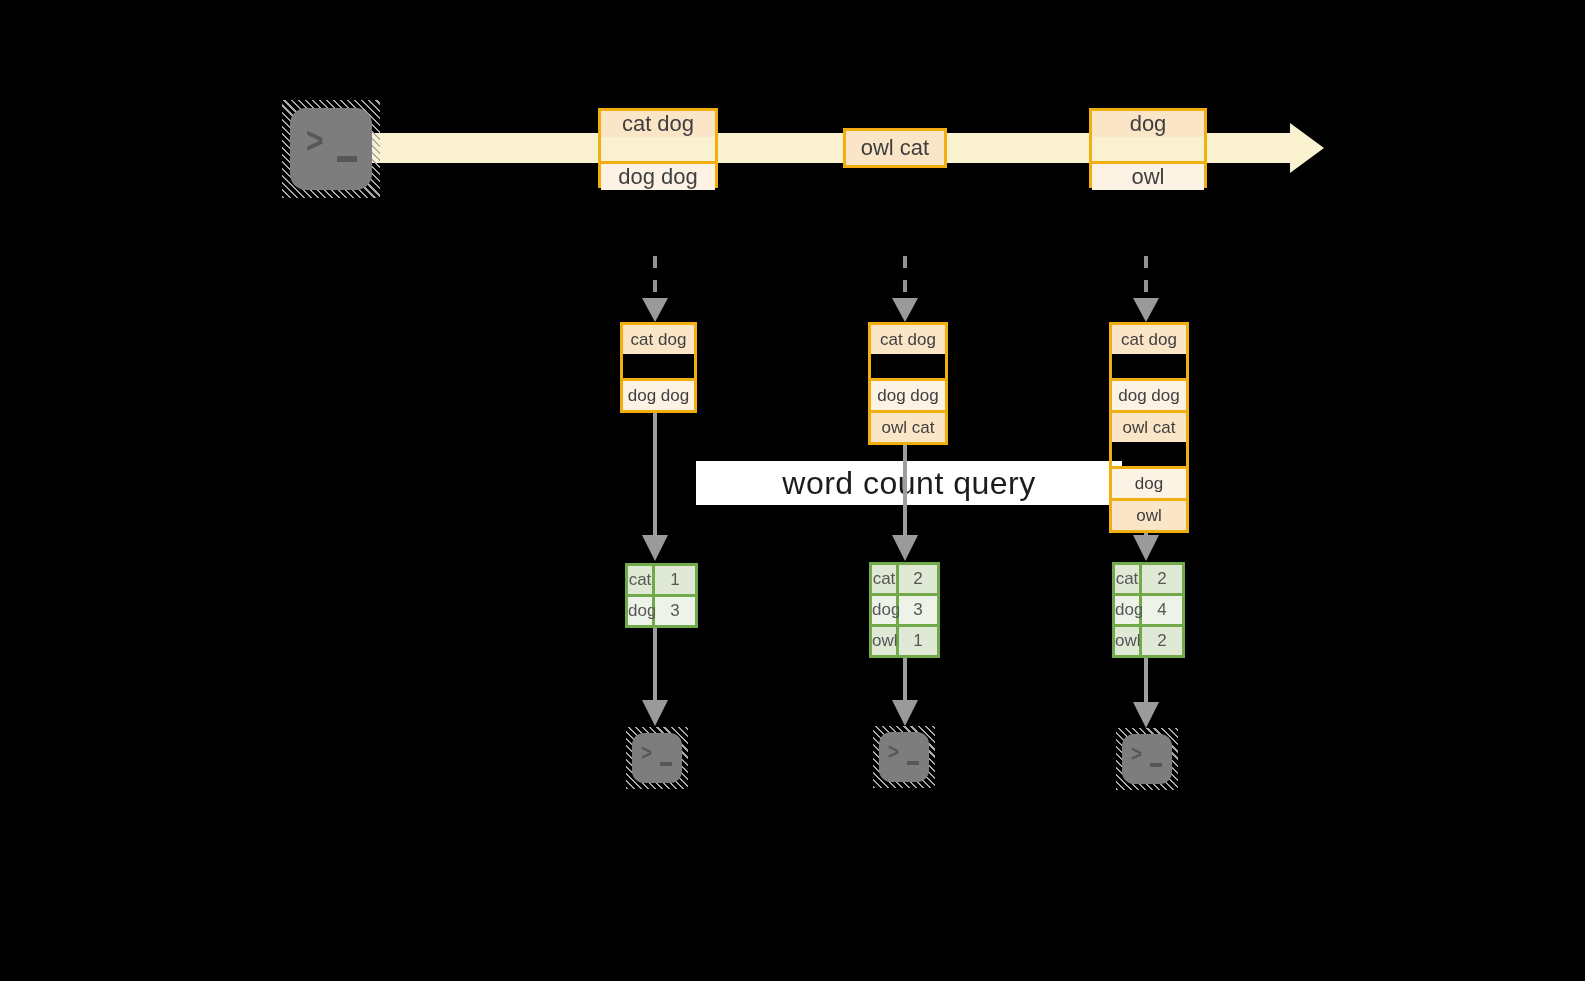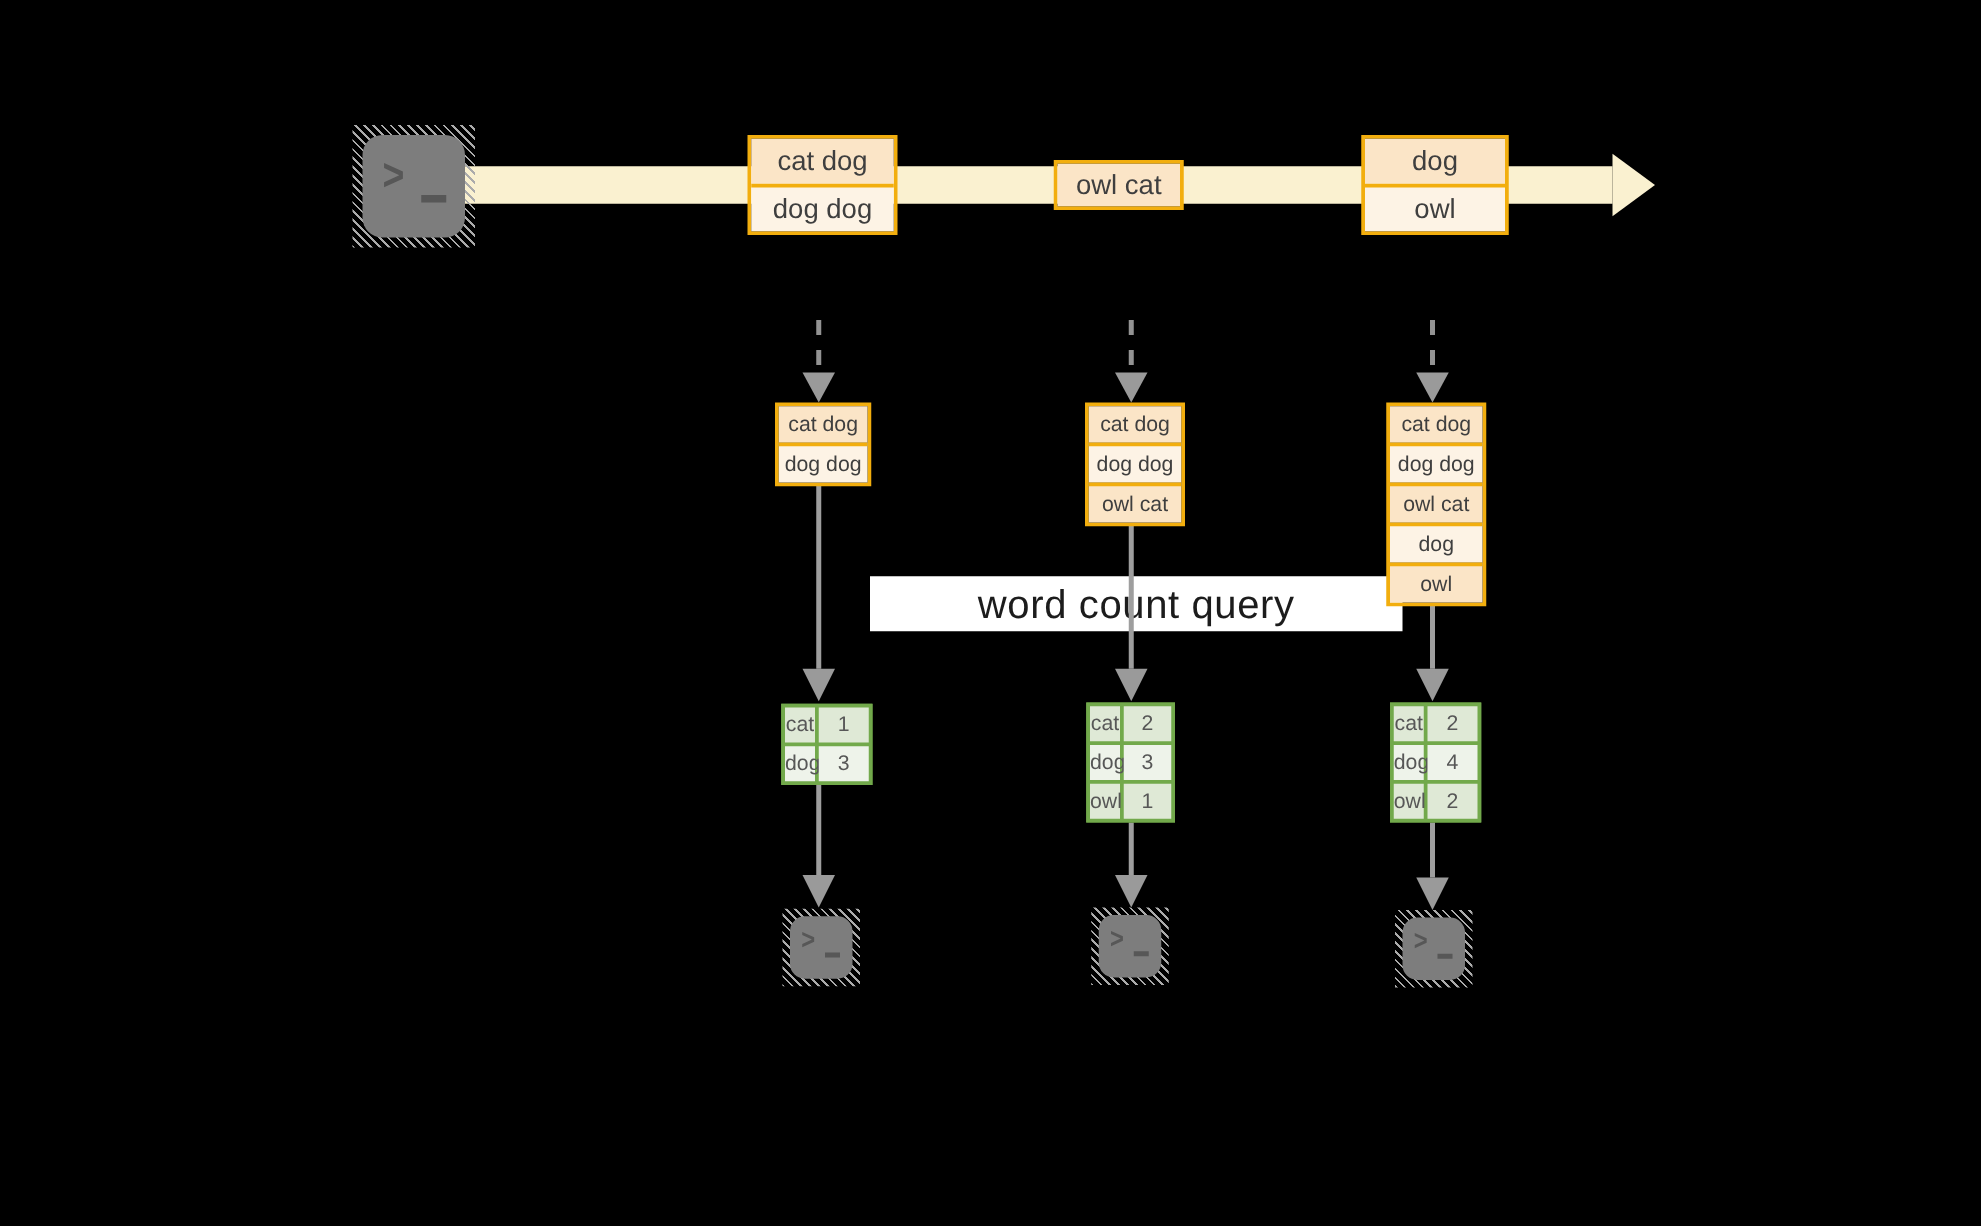--- a/index.html
+++ b/index.html
@@ -24,21 +24,21 @@
   .term-sm .prompt{left:9px;top:10px;font-size:19px;transform:scaleY(1.2);}
   .prompt-dash{position:absolute;background:#575757;}
   .term-lg .prompt-dash{left:47px;top:48px;width:20px;height:6px;}
   .term-sm .prompt-dash{left:28px;top:29px;width:12px;height:4px;}
 
   
   .ebox{z-index:1;border:3px solid #f2ae0e;box-sizing:border-box;display:flex;flex-direction:column;}
   .erow{flex:1;display:flex;align-items:center;justify-content:center;
         font-size:22px;color:#3f3f3f;}
   .erow + .erow{border-top:3px solid #f2ae0e;}
-  .fill-a{background:#fbe5c7;} .fill-b{background:#fdf3e5;}
+  .fill-a{background:#fbe5c7;} .fill-b{background:#fdf3e5;margin-top:24px;}
 
   
   .stack{z-index:3;border:3px solid #f2ae0e;box-sizing:content-box;}
   .srow{height:29px;line-height:29px;text-align:center;font-size:17px;color:#3f3f3f;}
   .srow + .srow{border-top:3px solid #f2ae0e;}
 
   
   .dash-shaft{width:4px;background:repeating-linear-gradient(to bottom,#939393 0 12px,rgba(0,0,0,0) 12px 24px);z-index:2;}
   .tri-down{width:0;height:0;border-left:13px solid transparent;border-right:13px solid transparent;
             border-top:24px solid #9a9a9a;z-index:2;}

